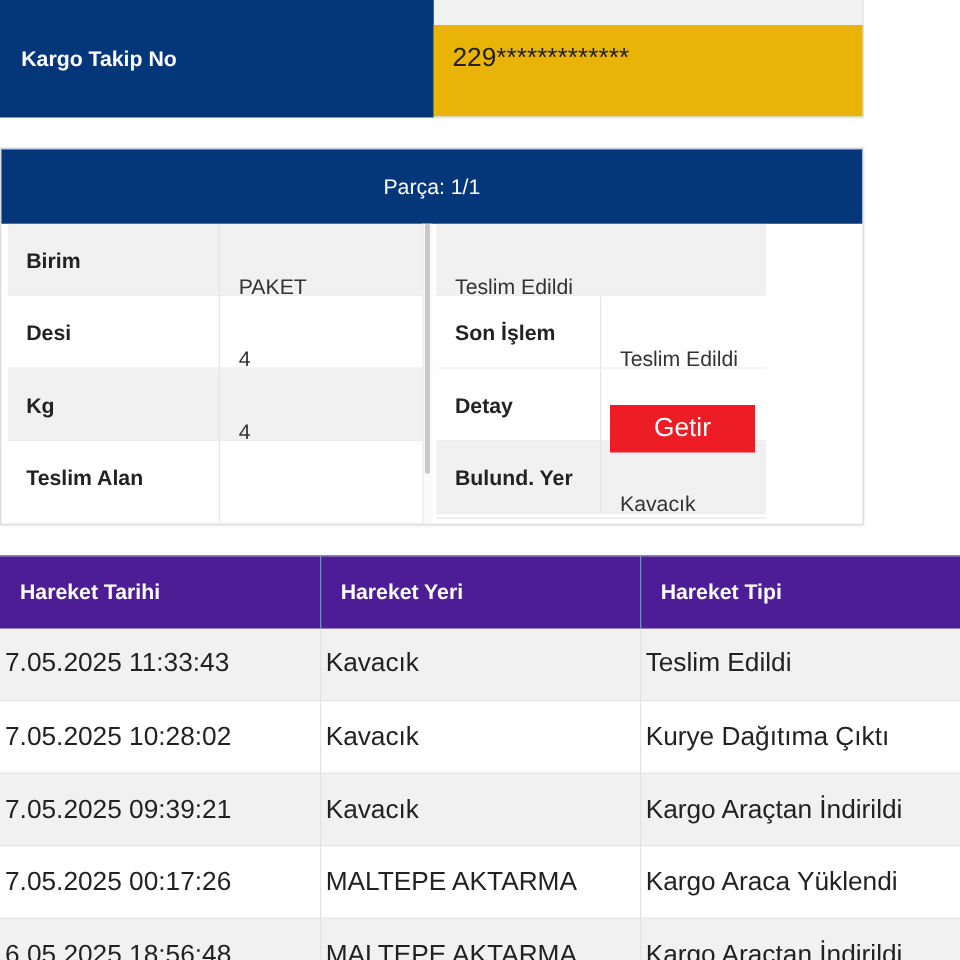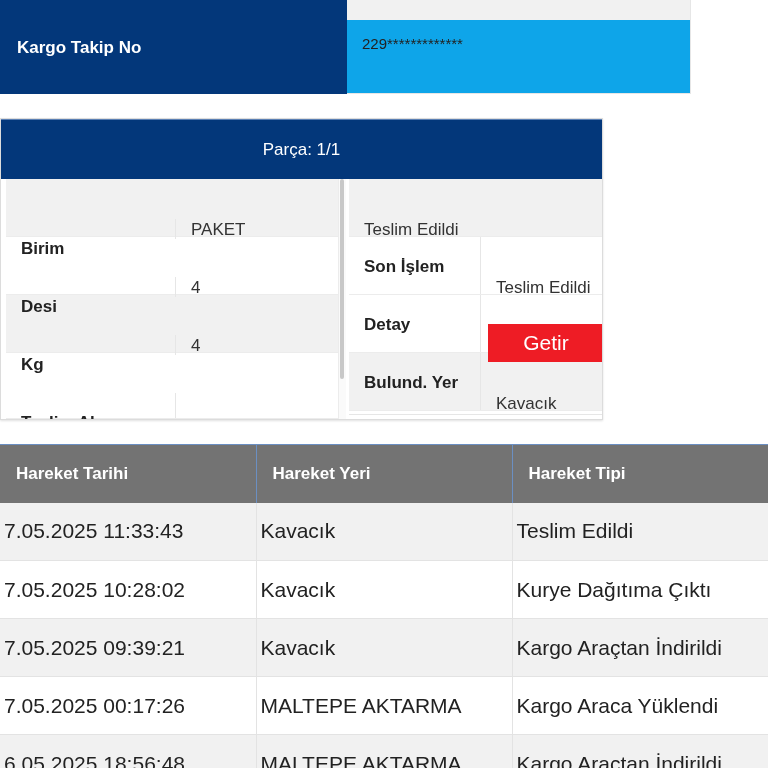--- a/index.html
+++ b/index.html
@@ -3,52 +3,52 @@
 <meta charset="utf-8">
 <style>
   * { box-sizing: border-box; margin: 0; padding: 0; }
   html, body { width: 768px; height: 768px; overflow: hidden; background: #ffffff; }
   body { font-family: "Liberation Sans", "DejaVu Sans", sans-serif; color: #222222; position: relative; }
 
   
   .track-wrap { position: absolute; left: 0; top: -4px; width: 691px; height: 98px; }
   .track-top-strip { position: absolute; left: 347px; top: 0; width: 344px; height: 24px; background: #f1f1f1; border-right: 1px solid #e6e6e6; }
   .track-label { position: absolute; left: 0; top: 0; width: 347px; height: 98px; background: #03377a; color: #ffffff; font-weight: bold; font-size: 17px; display: flex; align-items: center; padding-left: 17px; padding-top: 6px; }
-  .track-value { position: absolute; left: 347px; top: 24px; width: 344px; height: 74px; background: #0ea5e9; border-right: 1px solid #e6e6e6; border-bottom: 1px solid #e6e6e6; font-size: 15px; color: #222; padding-left: 15px; padding-top: 15px; }
+  .track-value { position: absolute; left: 347px; top: 24px; width: 344px; height: 74px; background: #eab308; border-right: 1px solid #e6e6e6; border-bottom: 1px solid #e6e6e6; font-size: 21px; color: #222; padding-left: 15px; padding-top: 15px; }
 
   
-  .parca { position: absolute; left: 0; top: 118px; width: 603px; height: 302px; background: #ffffff; border: 1px solid #dcdcdc; box-shadow: 0 1px 2px rgba(0,0,0,0.12); overflow: hidden; }
+  .parca { position: absolute; left: 0; top: 118px; width: 691px; height: 302px; background: #ffffff; border: 1px solid #dcdcdc; box-shadow: 0 1px 2px rgba(0,0,0,0.12); overflow: hidden; }
   .parca-header { height: 60px; background: #03377a; color: #ffffff; font-size: 17px; display: flex; align-items: center; justify-content: center; border-top: 1px solid #5a7fb4; }
   .parca-body { position: relative; height: 240px; }
 
   .grid-left { position: absolute; left: 5px; top: 0; width: 336px; height: 240px; overflow: hidden; }
   .grid-right { position: absolute; left: 348px; top: 0; width: 264px; height: 236px; overflow: hidden; border-bottom: 1px solid #e6e6e6; }
   .scrollbar { position: absolute; left: 339px; top: 0; width: 4px; height: 200px; background: #c8c8c8; border-radius: 2px; }
   .scroll-track { position: absolute; left: 337px; top: 0; width: 8px; height: 240px; background: #fafafa; border-left: 1px solid #ececec; }
 
   .kv-row { display: flex; height: 58px; border-bottom: 1px solid #ececec; }
   .kv-row.shade { background: #f1f1f1; }
   .kv-row.plain { background: #ffffff; }
   .kv-key { font-weight: bold; font-size: 17px; color: #222; padding-left: 15px; padding-top: 21px; border-right: 1px solid #e6e6e6; }
   .kv-val { font-size: 17px; color: #333; padding-left: 15px; padding-top: 21px; line-height: 27px; margin-top: 20px; }
   .kv-val.multi { padding-top: 15px; }
   .grid-left .kv-key { width: 170px; }
   .grid-left .kv-val { width: 166px; padding-top: 17px; }
   .grid-left .kv-val.multi { padding-top: 14px; }
-  .grid-left .kv-key { padding-top: 20px; margin-top: 40px; }
+  .grid-left .kv-key { padding-top: 20px; }
   .grid-right .kv-key { width: 132px; }
   .grid-right .kv-val { width: 132px; padding-top: 17px; }
   .grid-right .kv-key { padding-top: 20px; }
   .kv-row.tall { height: 66px; }
 
   .getir-btn { display: inline-flex; align-items: center; justify-content: center; width: 116px; height: 38px; background: #ee1c25; color: #ffffff; font-size: 21px; border: none; margin-left: 7px; margin-top: 9px; cursor: pointer; }
 
   
   .moves { position: absolute; left: 0; top: 444px; width: 768px; border-collapse: collapse; }
-  .moves th { background: #737373; color: #ffffff; font-weight: bold; font-size: 17px; text-align: left; height: 58px; padding-left: 16px; border-right: 1px solid #6b8fc2; border-top: 1px solid #6b8fc2; }
+  .moves th { background: #4c1d95; color: #ffffff; font-weight: bold; font-size: 17px; text-align: left; height: 58px; padding-left: 16px; border-right: 1px solid #6b8fc2; border-top: 1px solid #6b8fc2; }
   .moves th:last-child { border-right: none; }
   .moves td { font-size: 21px; color: #222; height: 58px; padding-left: 4px; border-right: 1px solid #e3e3e3; border-bottom: 1px solid #e3e3e3; }
   .moves td:last-child { border-right: none; }
   .moves tr.shade td { background: #f1f1f1; }
   .moves tr.plain td { background: #ffffff; }
   .col1 { width: 256px; } .col2 { width: 256px; } .col3 { width: 256px; }
 </style>
 </head>
 <body>
 

